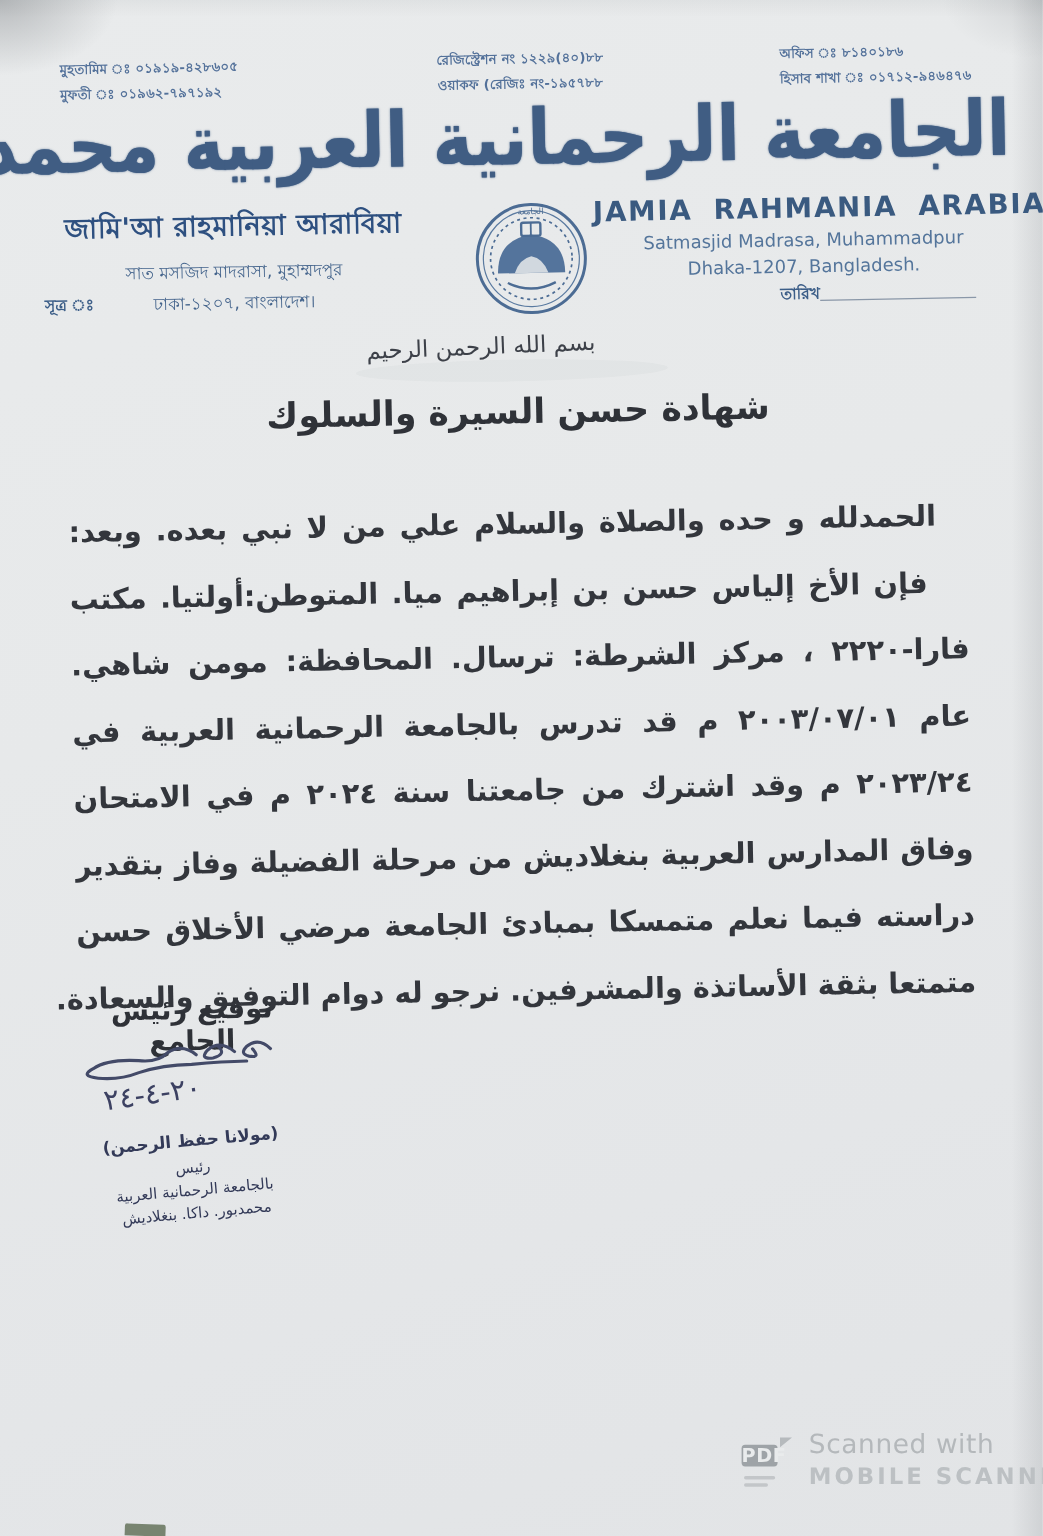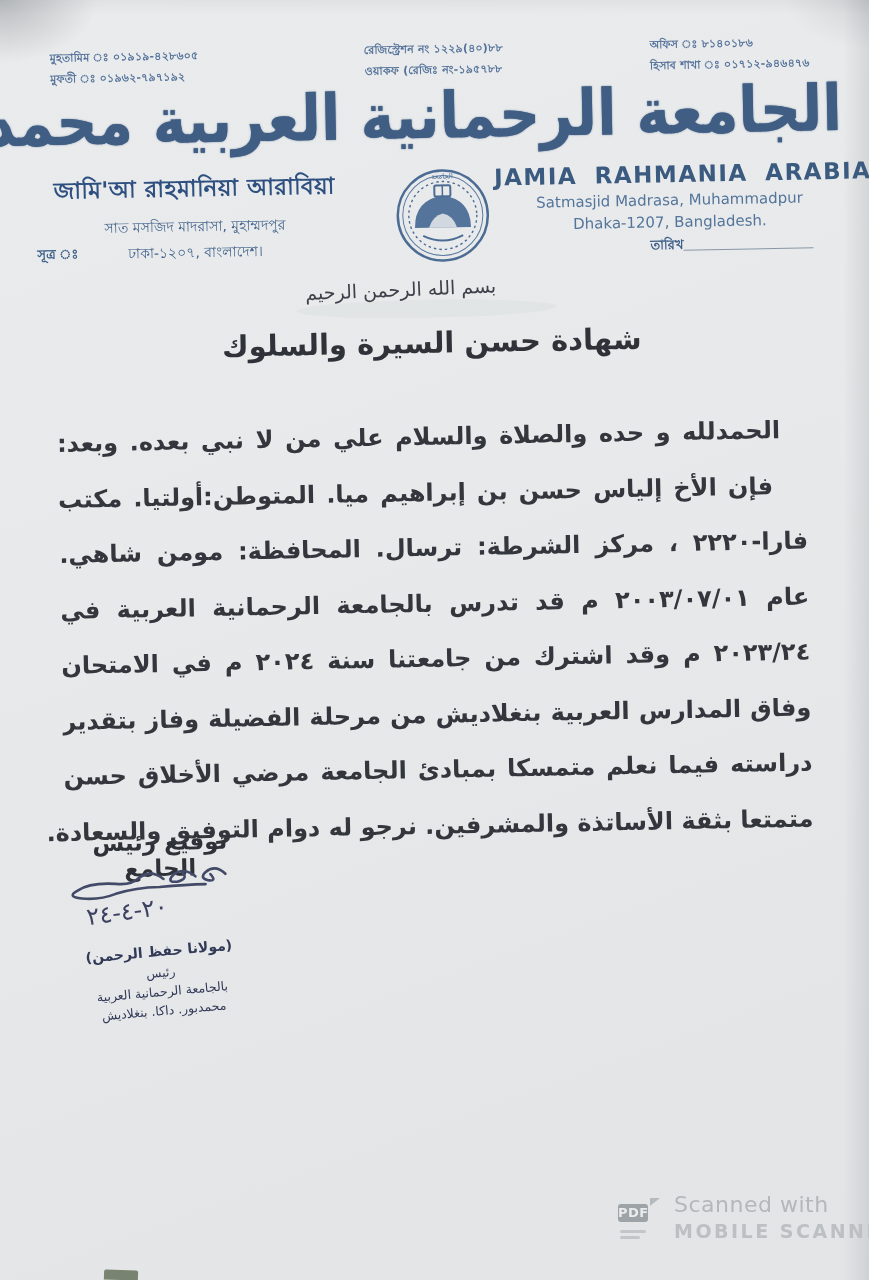--- a/index.html
+++ b/index.html
@@ -63,21 +63,21 @@
   #sig-caption{position:absolute;left:58px;top:824px;width:190px;text-align:center;font-size:23px;font-weight:bold;color:#2e3137;}
   #sig-scrawl{position:absolute;left:48px;top:852px;}
   #sig-date{position:absolute;left:78px;top:892px;font-size:24px;color:#3c4162;transform:rotate(-7deg);direction:ltr;letter-spacing:2px;}
   #stamp{position:absolute;left:52px;top:936px;width:200px;text-align:center;color:#333a58;transform:rotate(-4deg);}
   #stamp .sl{font-size:12.5px;line-height:1.55;}
   #stamp .sl.b{font-size:14px;font-weight:bold;}
 
   
   #watermark{position:absolute;left:618px;top:1192px;display:flex;align-items:flex-start;}
   #wm-icon{position:relative;width:44px;height:44px;margin-top:4px;}
-  #pdf-badge{position:absolute;left:0;top:8px;width:30px;height:18px;background:#9ea3a7;border-radius:3px;color:#e9ebec;font-size:13px;font-weight:bold;text-align:center;line-height:18px;letter-spacing:.5px;}
+  #pdf-badge{position:absolute;left:0;top:8px;width:30px;height:18px;background:#9ea3a7;border-radius:3px;color:#e9ebec;font-size:16px;font-weight:bold;text-align:center;line-height:18px;letter-spacing:.5px;}
   #pdf-fold{position:absolute;left:32px;top:2px;width:0;height:0;border-left:10px solid #b6babd;border-bottom:8px solid transparent;}
   .wm-line{position:absolute;left:2px;height:2.5px;background:#c3c6c9;border-radius:2px;}
   #wm-l1{top:34px;width:26px;}
   #wm-l2{top:40px;width:20px;}
   #wm-text{margin-left:12px;color:#b4b8bb;}
   #wm-t1{font-size:22px;letter-spacing:.5px;}
   #wm-t2{font-size:19px;letter-spacing:2.5px;font-weight:bold;color:#bcc0c3;margin-top:3px;white-space:nowrap;}
 
   #green-mark{position:absolute;left:104px;top:1270px;width:34px;height:10px;background:#5d6b52;border-radius:2px 2px 0 0;opacity:.8;transform:rotate(2deg);}
   .faint-smudge{position:absolute;left:300px;top:300px;width:260px;height:18px;background:rgba(120,130,145,.05);border-radius:50%;}

